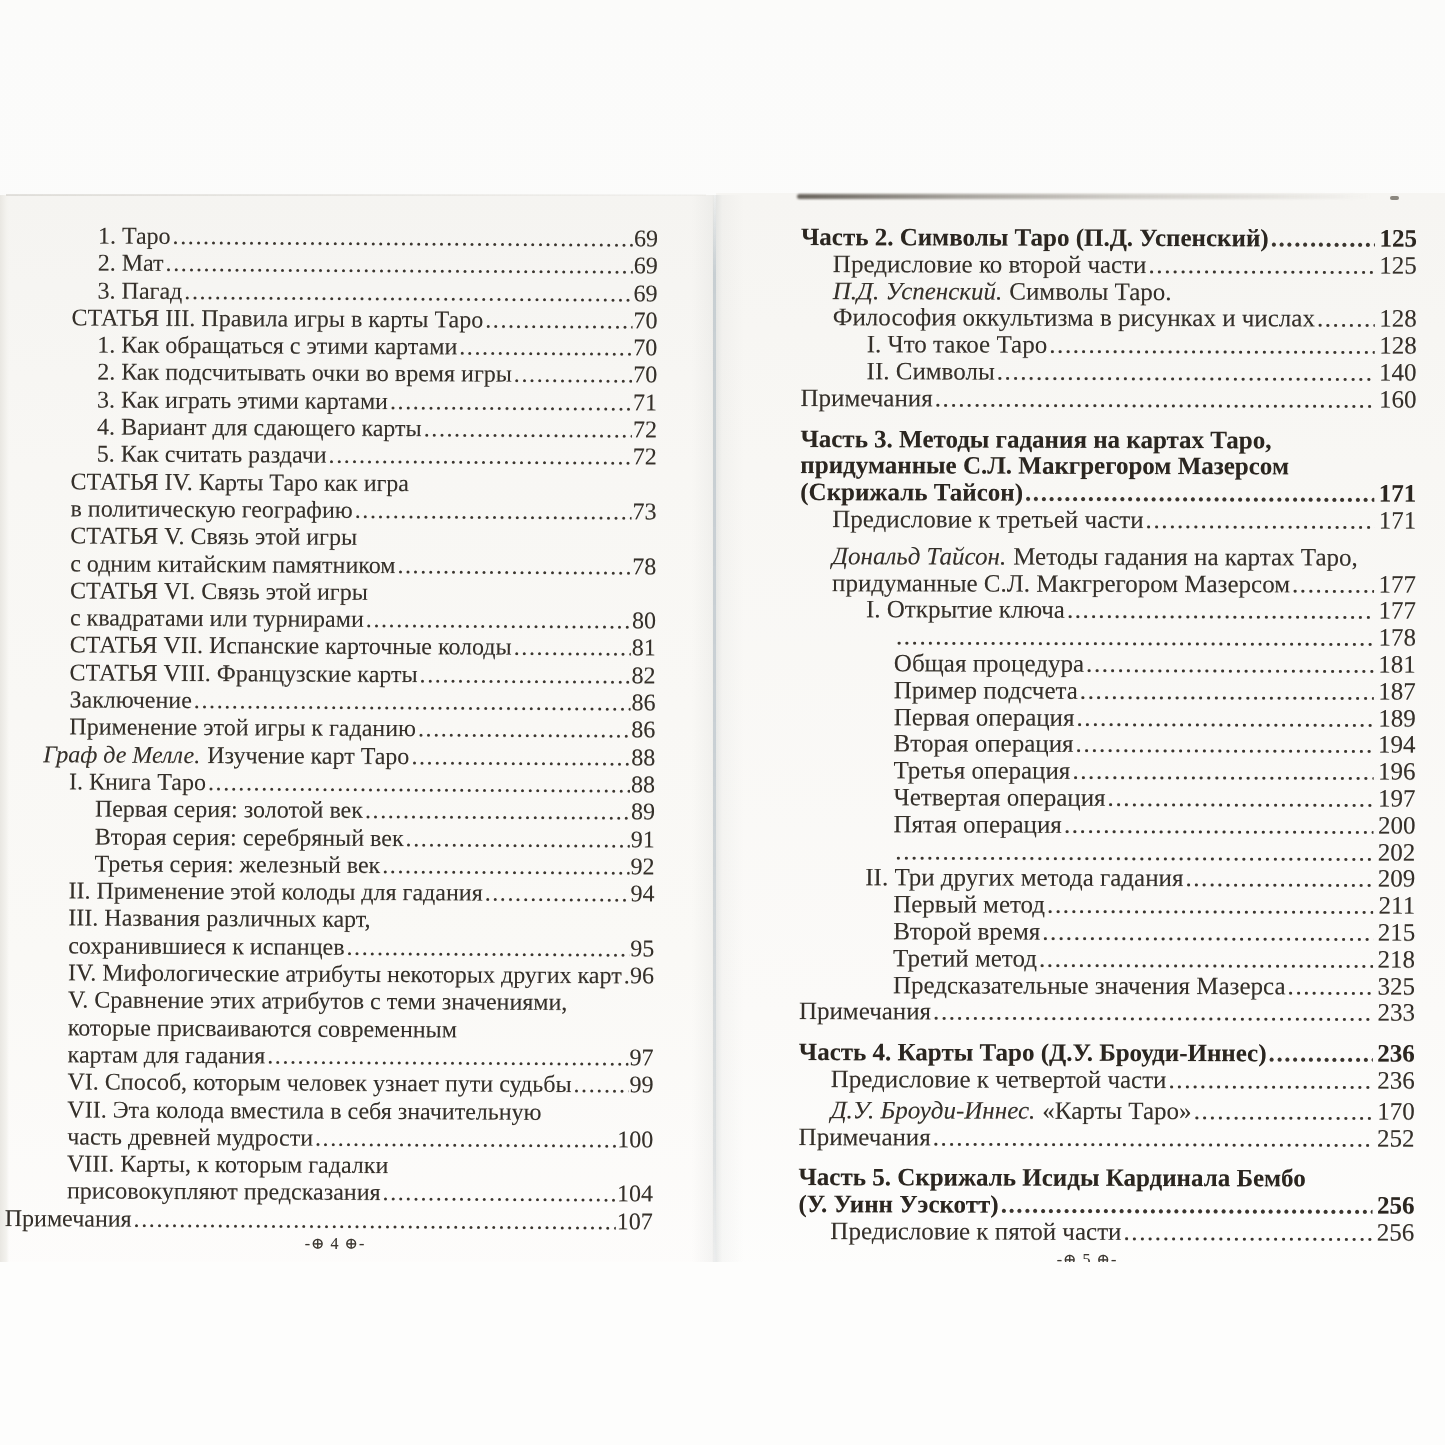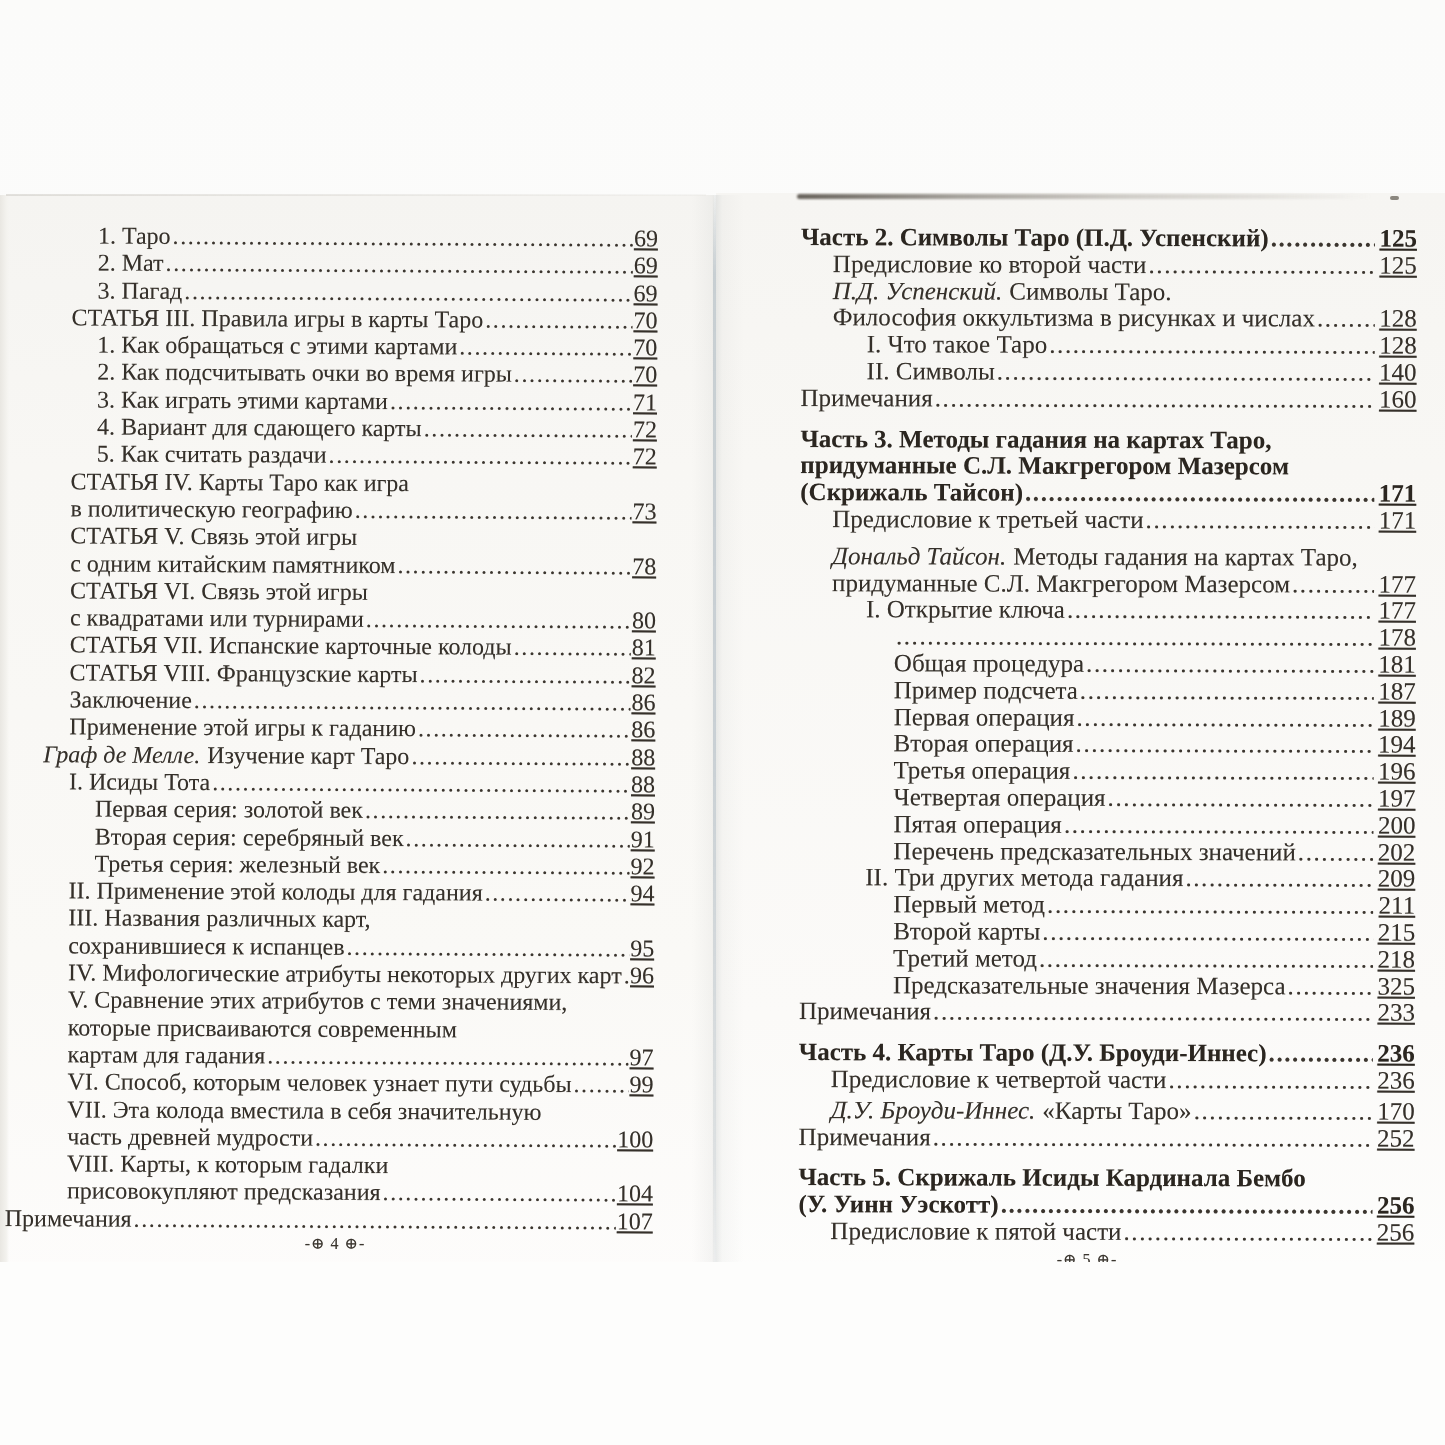--- a/index.html
+++ b/index.html
@@ -55,21 +55,21 @@
   .toc-left{left:8px;top:222px;width:650px;transform:rotate(0.3deg);transform-origin:top left;}
   .toc-right{left:795px;top:224px;width:622px;transform:rotate(0.15deg);transform-origin:top left;}
   .row{display:flex;align-items:baseline;white-space:nowrap;}
   .toc-left  .row{font-size:24px;line-height:27.3px;height:27.3px;}
   .toc-right .row{font-size:25px;line-height:26.8px;height:26.8px;}
   .row.bold{font-weight:bold;color:#2b2620;}
   .pre{font-style:italic;margin-right:7px;}
   .label{flex:0 0 auto;}
   .dots{flex:1 1 auto;overflow:hidden;letter-spacing:1.6px;padding-left:2px;color:#3b352e;}
   .dots::after{content:"........................................................................................................................................................................";}
-  .num{flex:0 0 auto;padding-left:1px;text-decoration:underline;}
+  .num{flex:0 0 auto;padding-left:1px;}
   .toc-right .num{padding-left:5px;}
   
   .toc-left  .i0{padding-left:2px;}
   .toc-left  .i1{padding-left:38px;}
   .toc-left  .i2{padding-left:64px;}
   .toc-left  .i3{padding-left:90px;}
   .toc-right .i0{padding-left:6px;}
   .toc-right .i1{padding-left:38px;}
   .toc-right .i2{padding-left:72px;}
   .toc-right .i3{padding-left:100px;}
@@ -186,21 +186,21 @@
         <span class="dots"></span>
         <span class="num">86</span>
       </div>
       <div class="row i1">
         <span class="pre">Граф де Мелле.</span>
         <span class="label">Изучение карт Таро</span>
         <span class="dots"></span>
         <span class="num">88</span>
       </div>
       <div class="row i2">
-        <span class="label">I. Исиды Тота</span>
+        <span class="label">I. Книга Таро</span>
         <span class="dots"></span>
         <span class="num">88</span>
       </div>
       <div class="row i3">
         <span class="label">Первая серия: золотой век</span>
         <span class="dots"></span>
         <span class="num">89</span>
       </div>
       <div class="row i3">
         <span class="label">Вторая серия: серебряный век</span>
@@ -366,36 +366,35 @@
         <span class="label">Четвертая операция</span>
         <span class="dots"></span>
         <span class="num">197</span>
       </div>
       <div class="row i3">
         <span class="label">Пятая операция</span>
         <span class="dots"></span>
         <span class="num">200</span>
       </div>
       <div class="row i3">
-        <span class="label">Перечень предсказательных значений</span>
         <span class="dots"></span>
         <span class="num">202</span>
       </div>
       <div class="row i2">
         <span class="label">II. Три других метода гадания</span>
         <span class="dots"></span>
         <span class="num">209</span>
       </div>
       <div class="row i3">
         <span class="label">Первый метод</span>
         <span class="dots"></span>
         <span class="num">211</span>
       </div>
       <div class="row i3">
-        <span class="label">Второй карты</span>
+        <span class="label">Второй время</span>
         <span class="dots"></span>
         <span class="num">215</span>
       </div>
       <div class="row i3">
         <span class="label">Третий метод</span>
         <span class="dots"></span>
         <span class="num">218</span>
       </div>
       <div class="row i3">
         <span class="label">Предсказательные значения Мазерса</span>

